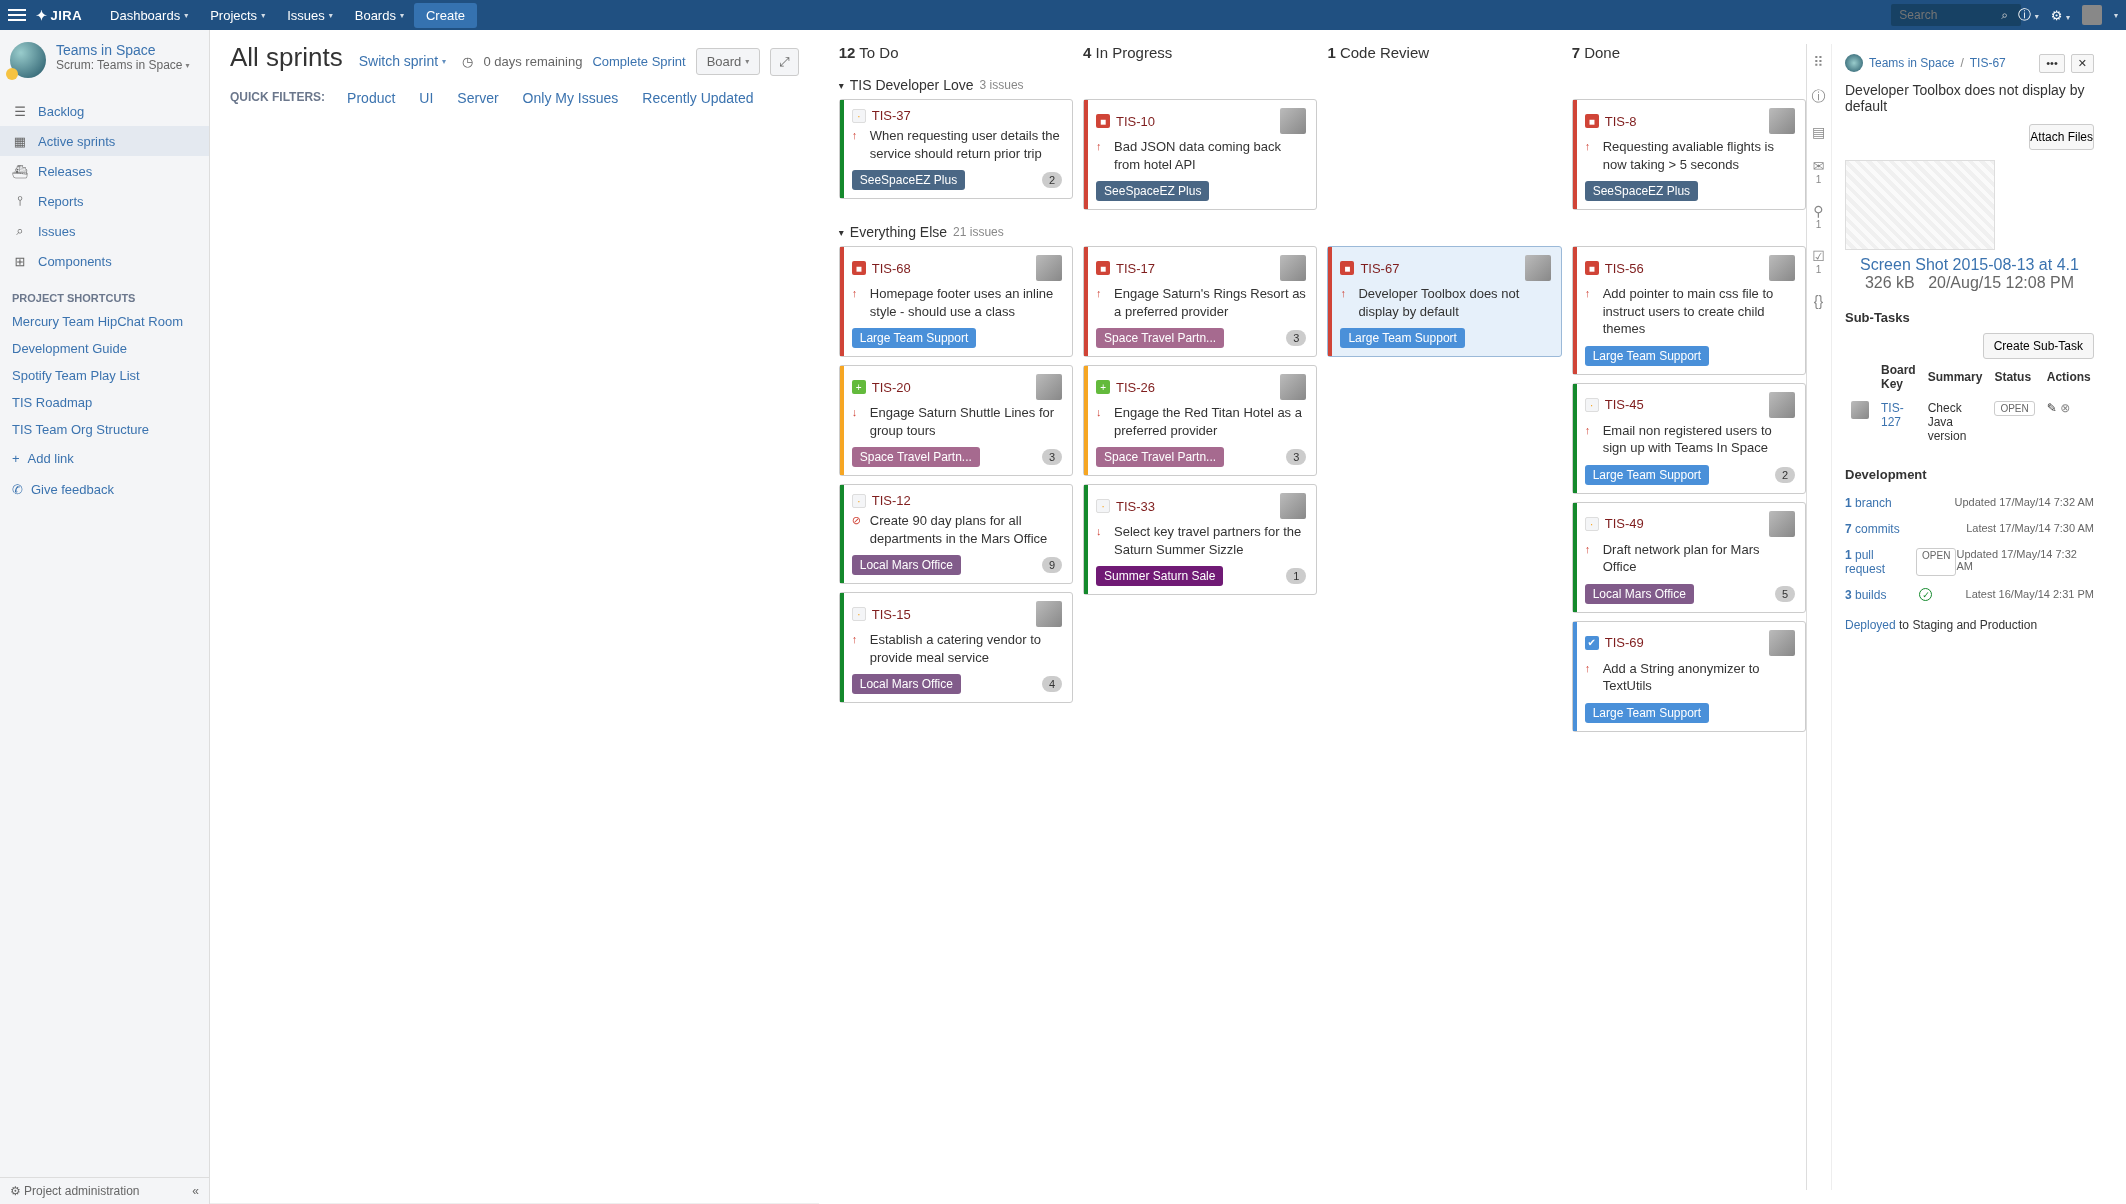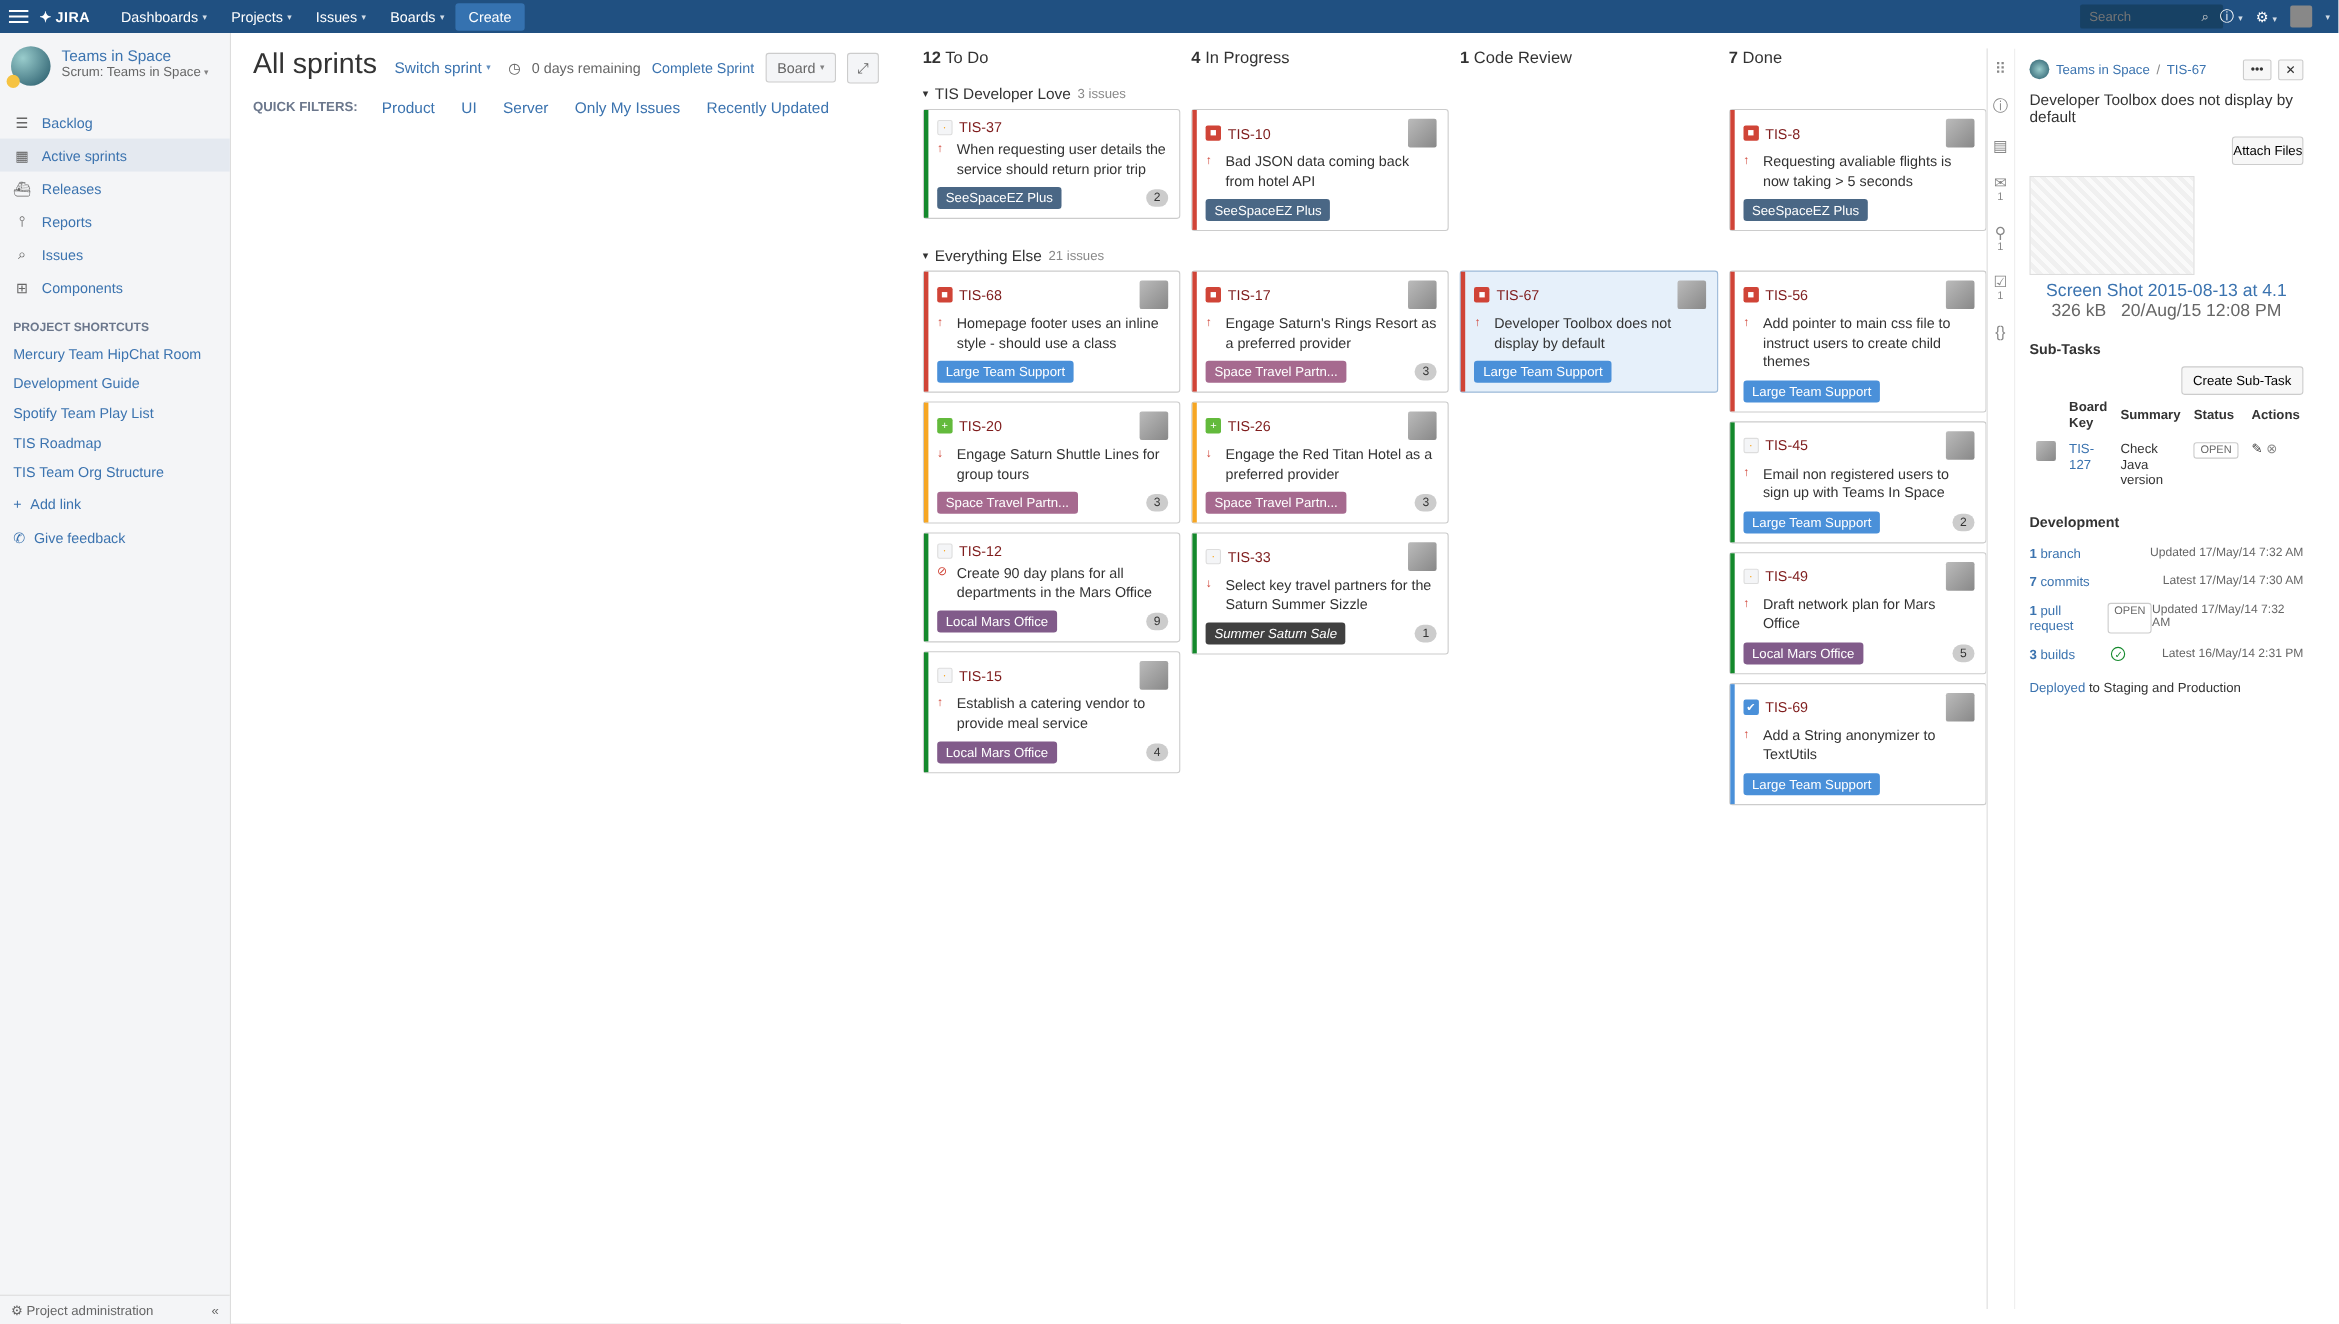--- a/index.html
+++ b/index.html
@@ -78,21 +78,21 @@
 .card-body { margin-top: 4px; display:flex; gap:6px; align-items:flex-start;}
 .prio-icon { width:12px; color:#d04437; font-size:11px; line-height:16px; flex-shrink:0;}
 .prio-icon.block { color:#d04437; }
 .card-summary { font-size: 13px; color: #333; line-height: 1.35; }
 .card-footer { display: flex; align-items: center; margin-top: 8px; gap:6px;}
 .epic-badge { font-size: 12px; padding: 3px 8px; border-radius: 3px; color: #fff; white-space:nowrap; overflow:hidden; text-overflow:ellipsis; max-width:150px;}
 .epic-blue { background: #4a6785; }
 .epic-teal { background: #4a90d9; }
 .epic-purple { background: #815b8a; }
 .epic-rose { background: #a66a8f; }
-.epic-orange { background: #404040; font-style: italic; }
+.epic-orange { background: #701a75; }
 .count-badge { background: #ccc; color: #333; border-radius: 10px; font-size: 11px; padding: 2px 7px; margin-left: auto; }
 
 
 .detail-panel { width: 300px; border-left: 1px solid #ddd; padding: 10px 12px; overflow-y:auto; font-size:13px; background:#fff; position:relative;}
 .detail-iconbar { position:absolute; left:-1px; top:0; bottom:0; width:26px; border-right:1px solid #eee; display:flex; flex-direction:column; align-items:center; gap:18px; padding-top:10px; color:#888; font-size:14px;}
 .detail-inner { margin-left:26px; }
 .detail-crumb { font-size: 12px; color: #888; display:flex; align-items:center; gap:6px; }
 .detail-crumb .proj-av { width:18px; height:18px; border-radius:50%; background:radial-gradient(circle,#9cc,#256);}
 .detail-actions { float:right; display:flex; gap:6px; }
 .detail-actions .btn-sm { border:1px solid #ccc; padding:2px 6px; border-radius:2px; font-size:11px; cursor:pointer; background:#f7f7f7;}

